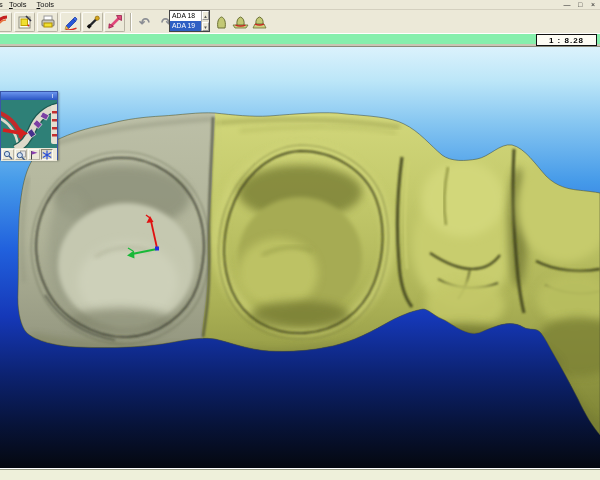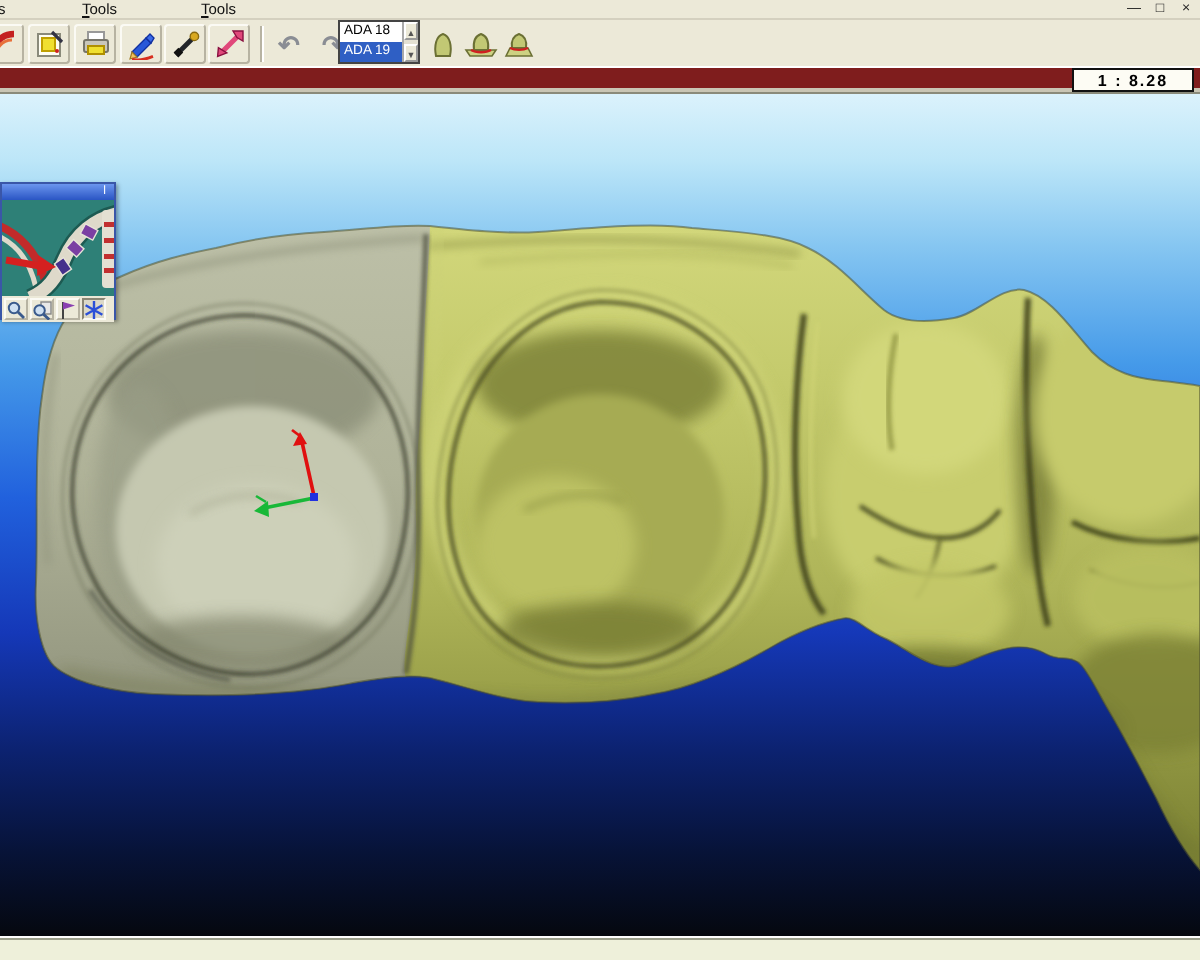--- a/index.html
+++ b/index.html
@@ -3,21 +3,21 @@
 <meta charset="utf-8">
 <style>
   html,body{margin:0;padding:0;background:#444;}
   *{box-sizing:border-box;font-family:"Liberation Sans",sans-serif;}
   .window{position:relative;width:600px;height:480px;overflow:hidden;background:#ece9d8;}
 
   
   .menubar{position:absolute;left:0;top:0;width:600px;height:10px;background:#ece9d8;
            border-bottom:1px solid #d4d0bf;display:flex;align-items:center;font-size:7.5px;color:#111;}
   .menu-frag{display:inline-block;width:5px;overflow:hidden;margin-left:-1px;}
-  .menu-item{display:inline-block;padding:0 5px;line-height:9px;margin-left:32px;}
+  .menu-item{display:inline-block;padding:0 5px;line-height:9px;}
   .menu-item::first-letter{text-decoration:underline;}
   .win-controls{position:absolute;right:2px;top:0;height:10px;display:flex;gap:3px;align-items:center;}
   .win-btn{font-size:7px;line-height:8px;color:#222;width:10px;text-align:center;}
 
   
   .toolbar{position:absolute;left:0;top:11px;width:600px;height:22px;background:#ece9d8;display:flex;align-items:center;}
   .tbtn{position:absolute;top:1px;width:21px;height:20px;background:#ece9d8;
         border:1px solid;border-color:#fbfaf4 #b7b3a2 #b7b3a2 #fbfaf4;border-radius:2px;
         display:flex;align-items:center;justify-content:center;overflow:hidden;}
   .tsep{position:absolute;top:2px;width:2px;height:18px;border-left:1px solid #b7b3a2;border-right:1px solid #fff;}
@@ -25,21 +25,21 @@
 
   .toothlist{position:absolute;left:169px;top:-1px;width:41px;height:22px;background:#fff;
              border:1px solid #444;display:flex;}
   .tl-items{flex:1;display:flex;flex-direction:column;}
   .tl-item{height:10px;font-size:6.8px;line-height:10px;padding-left:2px;color:#000;white-space:nowrap;}
   .tl-item.sel{background:#2f5fc4;color:#fff;}
   .tl-scroll{width:8px;display:flex;flex-direction:column;justify-content:space-between;background:#e4e1d2;border-left:1px solid #aaa;}
   .tl-arrow{height:9px;font-size:4.5px;line-height:9px;text-align:center;color:#555;background:#ece9d8;border:1px solid #fff;border-bottom-color:#999;border-right-color:#999;}
 
   
-  .subbar{position:absolute;left:0;top:33px;width:600px;height:13px;background:#7f1d1d;
+  .subbar{position:absolute;left:0;top:33px;width:600px;height:13px;background:#86efac;
           border-top:1px solid #fff;box-shadow:0 -2px 0 #c9c5b4 inset;}
   .scalebox{position:absolute;right:3px;top:0px;width:61px;height:12px;background:#fdfcf4;
             border:1px solid #111;font-size:8px;font-weight:bold;color:#000;
             display:flex;align-items:center;justify-content:center;letter-spacing:1px;}
 
   
   .viewport{position:absolute;left:0;top:46px;width:600px;height:422px;border-top:1px solid #8a8a7a;
     background:linear-gradient(180deg,#dbf2fc 0%,#bce6f8 8%,#86c6f1 18%,#459ae9 32%,#2161dd 48%,#1538b8 64%,#0c2270 78%,#071338 90%,#05080f 100%);}
   .model-svg{position:absolute;left:0;top:0;}
 

